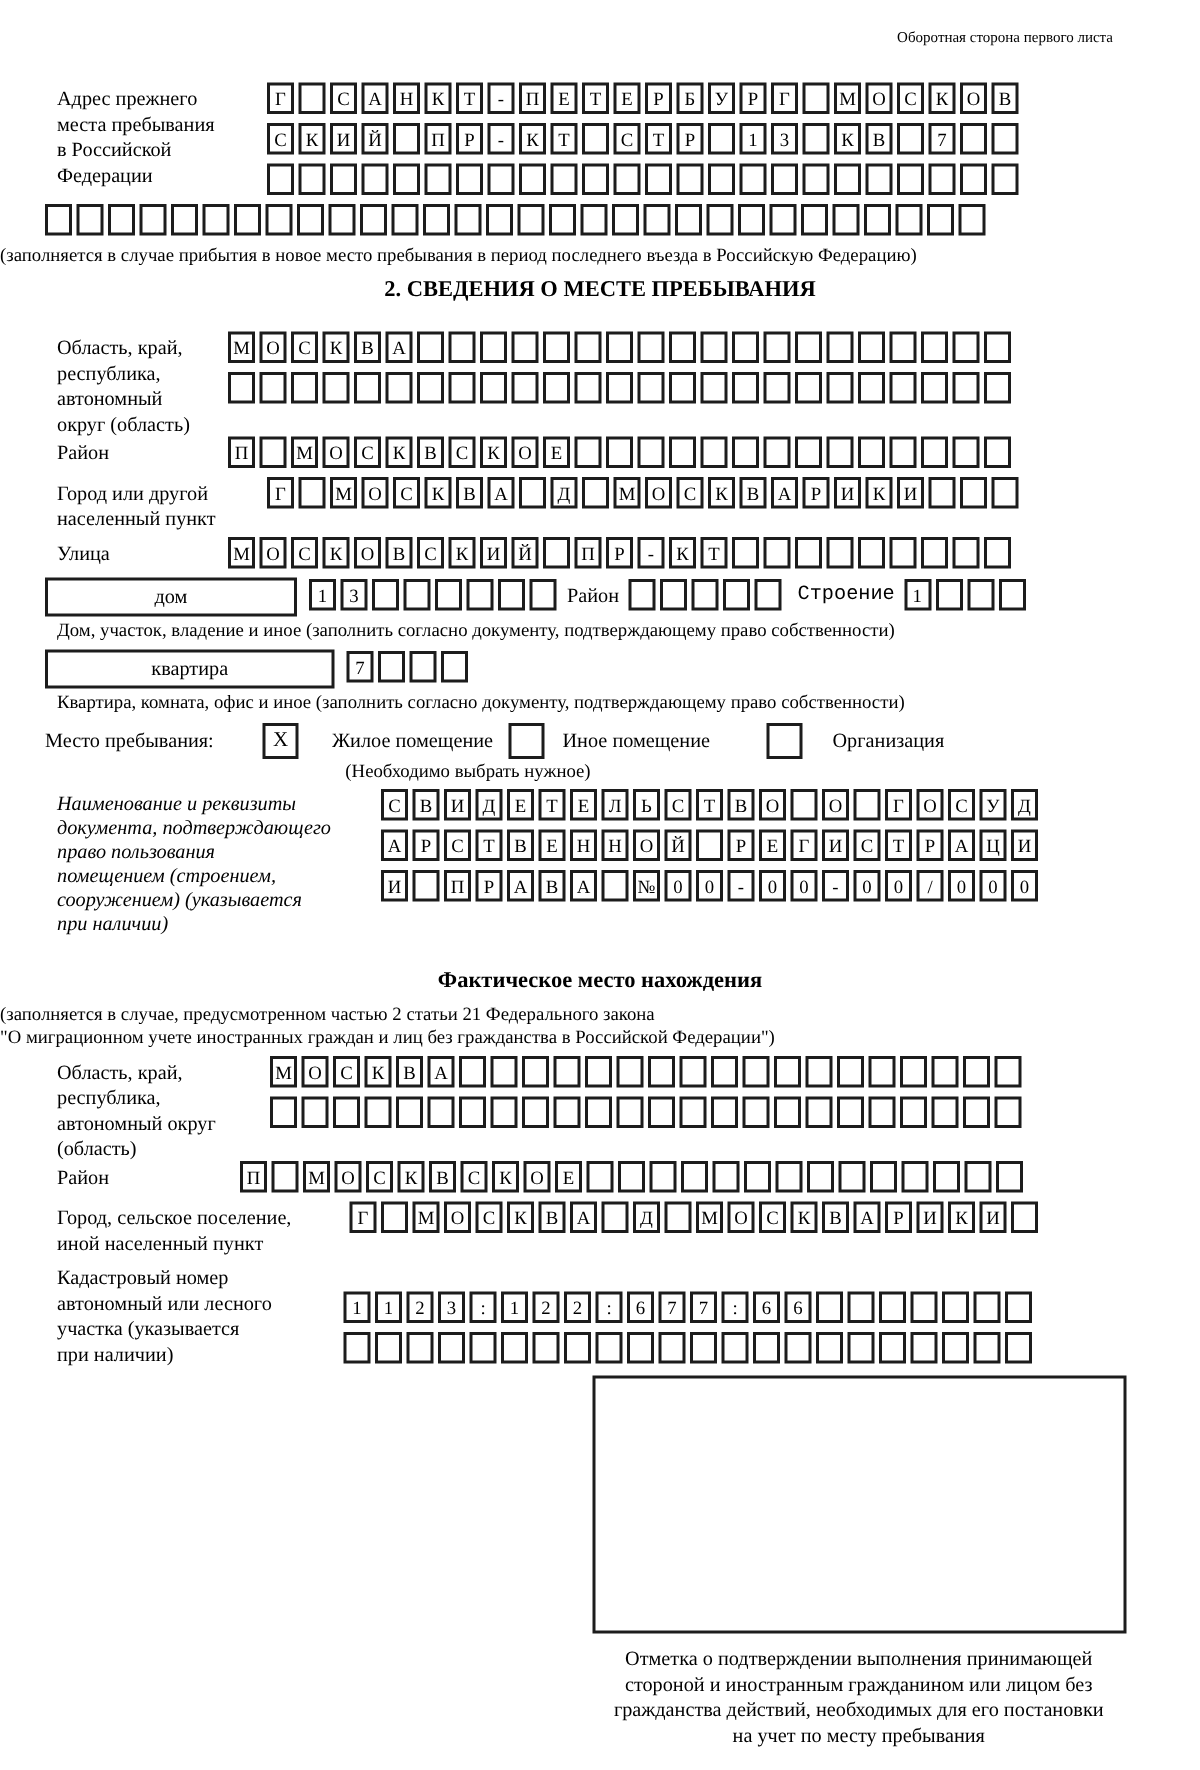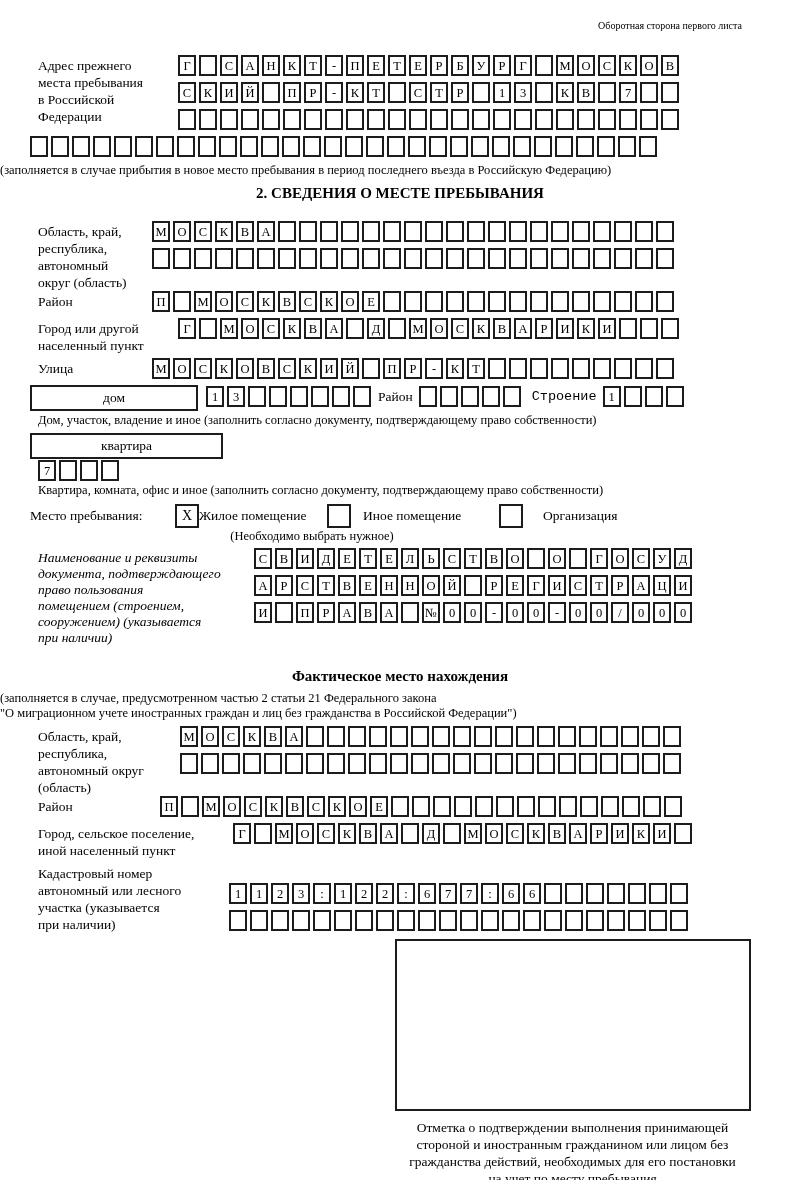--- a/index.html
+++ b/index.html
@@ -353,35 +353,35 @@
     <div class="inline-label" style="margin-left:8px; margin-right:6px;font-family:Liberation Mono, monospace;">Строение</div>
     <div class="cellrow mb0" style="padding-top:1px;">
         <span class="cell">1</span>
         <span class="cell"></span>
         <span class="cell"></span>
         <span class="cell"></span>
       </div>
   </div>
   <div class="note" style="margin-left:38px; margin-bottom:5px;">Дом, участок, владение и иное (заполнить согласно документу, подтверждающему право собственности)</div>
 
-  <div class="fieldrow" style="margin-left:30px; margin-bottom:2px;flex-direction:column;">
+  <div class="fieldrow" style="margin-left:30px; margin-bottom:2px;">
     <div class="widebox" style="width:193px;">квартира</div>
     <div class="cellrow mb0" style="margin-left:8px; padding-top:1px;">
         <span class="cell">7</span>
         <span class="cell"></span>
         <span class="cell"></span>
         <span class="cell"></span>
       </div>
   </div>
   <div class="note" style="margin-left:38px; margin-bottom:6px;">Квартира, комната, офис и иное (заполнить согласно документу, подтверждающему право собственности)</div>
 
   <div class="fieldrow" style="margin-left:30px; margin-bottom:1px;">
     <div class="inline-label" style="width:145px;">Место пребывания:</div>
     <div class="checkbox">X</div>
-    <div class="inline-label" style="margin-left:0; width:128px;">Жилое помещение</div>
+    <div class="inline-label" style="margin-left:12px; width:128px;text-align:center;">Жилое помещение</div>
     <div class="checkbox"></div>
     <div class="inline-label" style="margin-left:12px; width:120px;">Иное помещение</div>
     <div class="checkbox" style="margin-left:16px;"></div>
     <div class="inline-label" style="margin-left:20px;">Организация</div>
   </div>
   <div class="note" style="margin-left:192px; width:240px; text-align:center; margin-bottom:4px;">(Необходимо выбрать нужное)</div>
 
   <div class="fieldrow">
     <div class="flabel w216" style="line-height:16px;">
         <div>Наименование и реквизиты</div>

